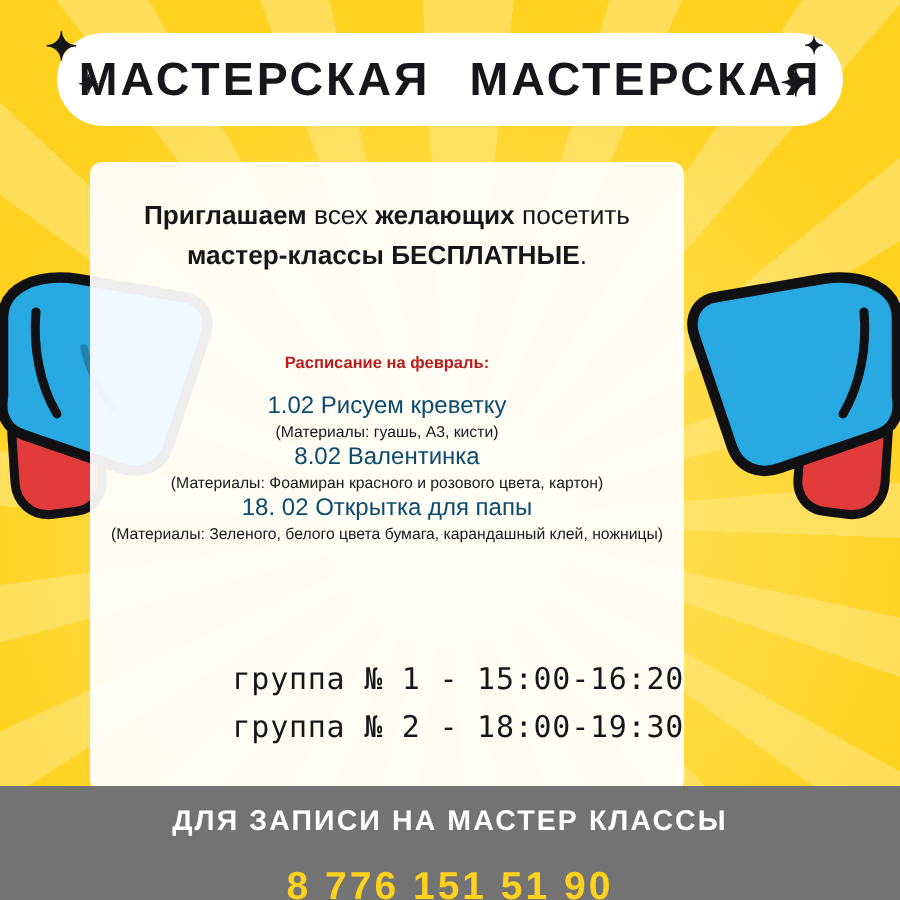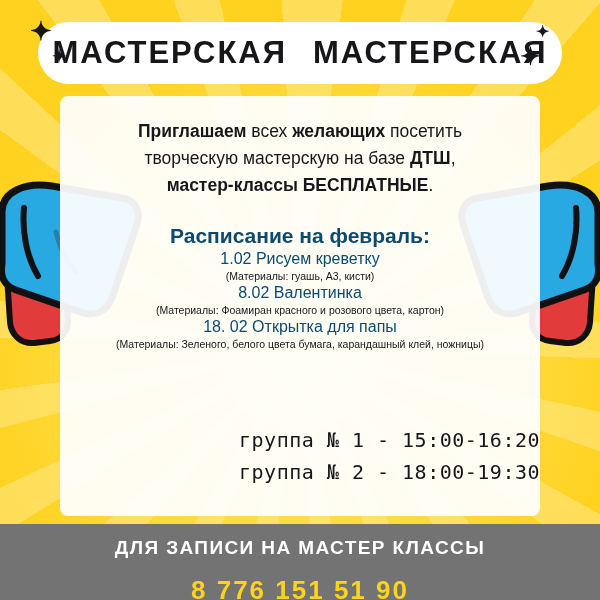--- a/index.html
+++ b/index.html
@@ -69,22 +69,22 @@
   }
   .spark.s1 { left: 30px; top: 18px; font-size: 26px; }
   .spark.s2 { left: 52px; top: 48px; font-size: 17px; }
   .spark.s3 { left: 536px; top: 24px; font-size: 16px; }
   .spark.s4 { left: 520px; top: 44px; font-size: 25px; }
 
   
   .card {
     position: absolute;
     left: 60px;
-    top: 96px;
-    width: 480px;
+    top: 108px;
+    width: 396px;
     height: 420px;
     background: rgba(255,255,255,0.93);
     border-radius: 8px;
   }
 
   .intro {
     position: absolute;
     left: 0; right: 0;
     top: 22px;
     text-align: center;
@@ -92,23 +92,23 @@
     line-height: 27px;
     color: #17171b;
   }
   .intro b { font-weight: bold; }
 
   .sched-title {
     position: absolute;
     left: 0; right: 0;
     top: 128px;
     text-align: center;
-    font-size: 21px;
-    font-weight: bold;
-    color: #0c4a6e;
+    font-size: 11px;
+    font-weight: bold;
+    color: #b91c1c;
   }
 
   .events {
     position: absolute;
     left: 0; right: 0;
     top: 152px;
   }
   .ev-name {
     text-align: center;
     font-size: 16px;
@@ -203,23 +203,20 @@
   <span class="spark s3">✦</span>
   <span class="spark s4">✦</span>
 
   <div class="card">
 
     <div class="intro">
       <div>
         <b>Приглашаем</b><span> всех </span><b>желающих</b><span> посетить</span>
       </div>
       <div>
-        <span>творческую мастерскую на базе </span><b>ДТШ</b><span>,</span>
-      </div>
-      <div>
         <b>мастер-классы БЕСПЛАТНЫЕ</b><span>.</span>
       </div>
     </div>
 
     <div class="sched-title">Расписание на февраль:</div>
 
     <div class="events">
       <div class="ev">
         <div class="ev-name">1.02 Рисуем креветку</div>
         <div class="ev-mat">(Материалы: гуашь, А3, кисти)</div>

